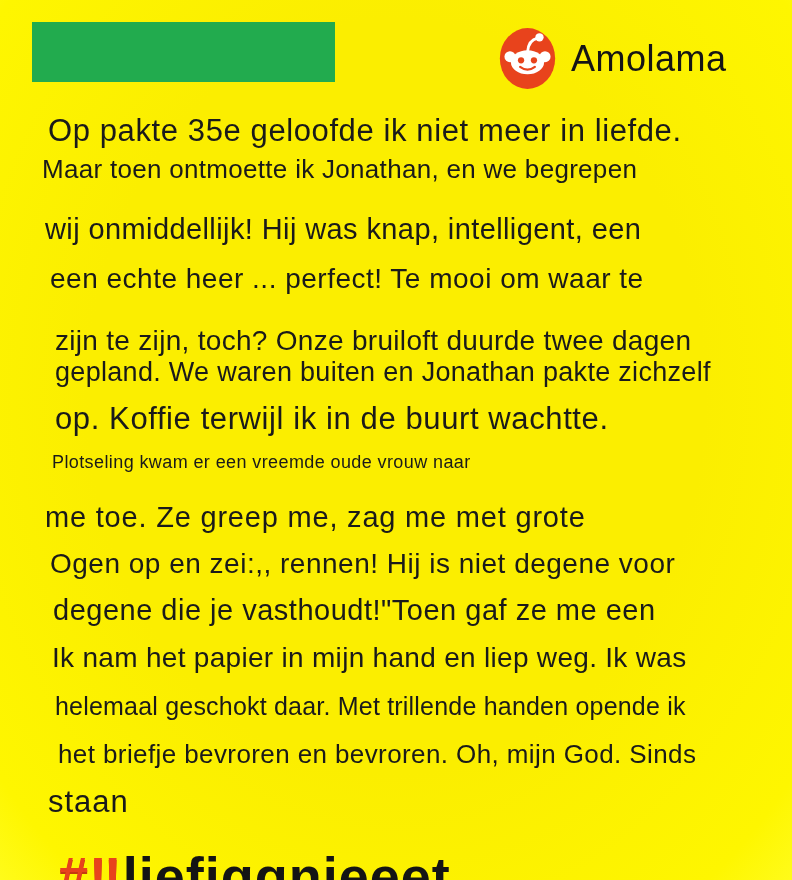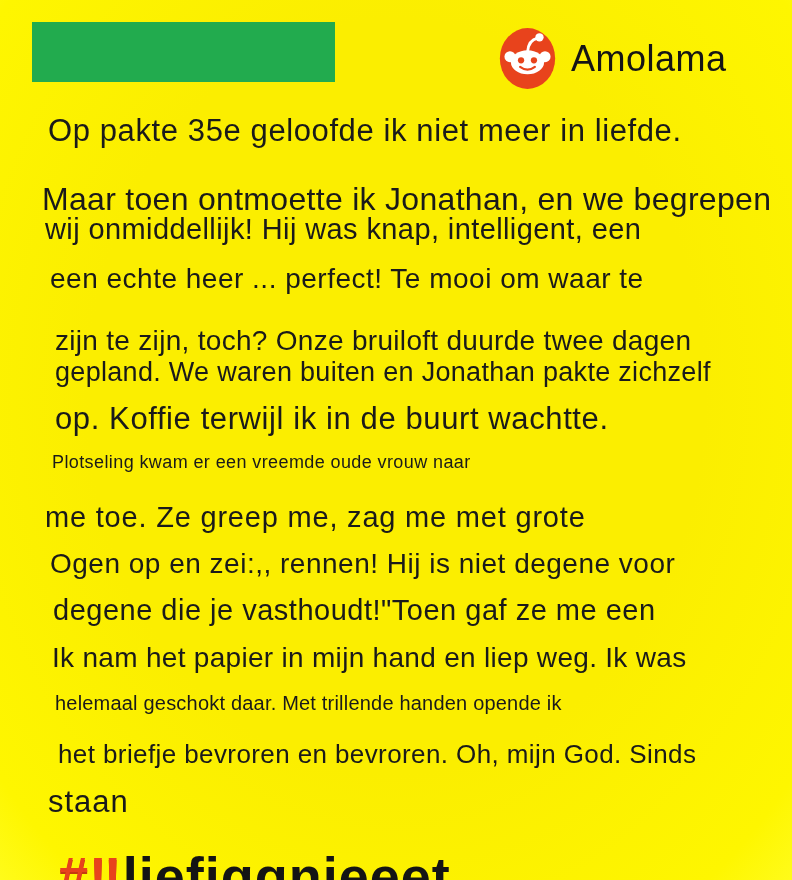--- a/index.html
+++ b/index.html
@@ -27,32 +27,32 @@
   .brand-name{
     font-size:36px;
     letter-spacing:0.5px;
     color:#151515;
     white-space:nowrap;
   }
 
   
   .ln{ position:absolute; white-space:nowrap; color:#1a1a1a; }
   .ln:nth-of-type(1) { top:113px; left:48px;  font-size:31px; letter-spacing:0.6px;}
-  .ln:nth-of-type(2) { top:181px; left:42px;  font-size:32px; letter-spacing:0.3px;}
+  .ln:nth-of-type(2) { top:154px; left:42px;  font-size:26px; letter-spacing:0.3px;}
   .ln:nth-of-type(3) { top:213px; left:45px;  font-size:29px; letter-spacing:0.4px;}
   .ln:nth-of-type(4) { top:263px; left:50px;  font-size:28px; letter-spacing:0.5px;text-align:right;}
   .ln:nth-of-type(5) { top:310px; left:55px;  font-size:28px; letter-spacing:0.3px;margin-top:15px;}
   .ln:nth-of-type(6) { top:357px; left:55px;  font-size:27px; letter-spacing:0.3px;}
   .ln:nth-of-type(7) { top:401px; left:55px;  font-size:31px; letter-spacing:0.6px;}
   .ln:nth-of-type(8) { top:452px; left:52px;  font-size:18px; letter-spacing:0.4px;}
   .ln:nth-of-type(9) { top:501px; left:45px;  font-size:29px; letter-spacing:0.8px;}
   .ln:nth-of-type(10){ top:548px; left:50px;  font-size:28px; letter-spacing:0.5px;}
   .ln:nth-of-type(11){ top:594px; left:53px;  font-size:29px; letter-spacing:0.5px;}
   .ln:nth-of-type(12){ top:642px; left:52px;  font-size:28px; letter-spacing:0.3px;}
-  .ln:nth-of-type(13){ top:692px; left:55px;  font-size:20px; letter-spacing:0.2px;}
+  .ln:nth-of-type(13){ top:692px; left:55px;  font-size:25px; letter-spacing:0.2px;}
   .ln:nth-of-type(14){ top:739px; left:58px;  font-size:26px; letter-spacing:0.4px;}
   .ln:nth-of-type(15){ top:784px; left:48px;  font-size:31px; letter-spacing:1px;}
 
   
   .bottom-caption{
     position:absolute; top:845px; left:58px;
     font-size:54px; font-weight:bold; letter-spacing:1px;
     white-space:nowrap; color:#141414;
   }
   .bottom-caption .hot{ color:#e8431c; text-shadow:0 2px 0 #c53a10; }

